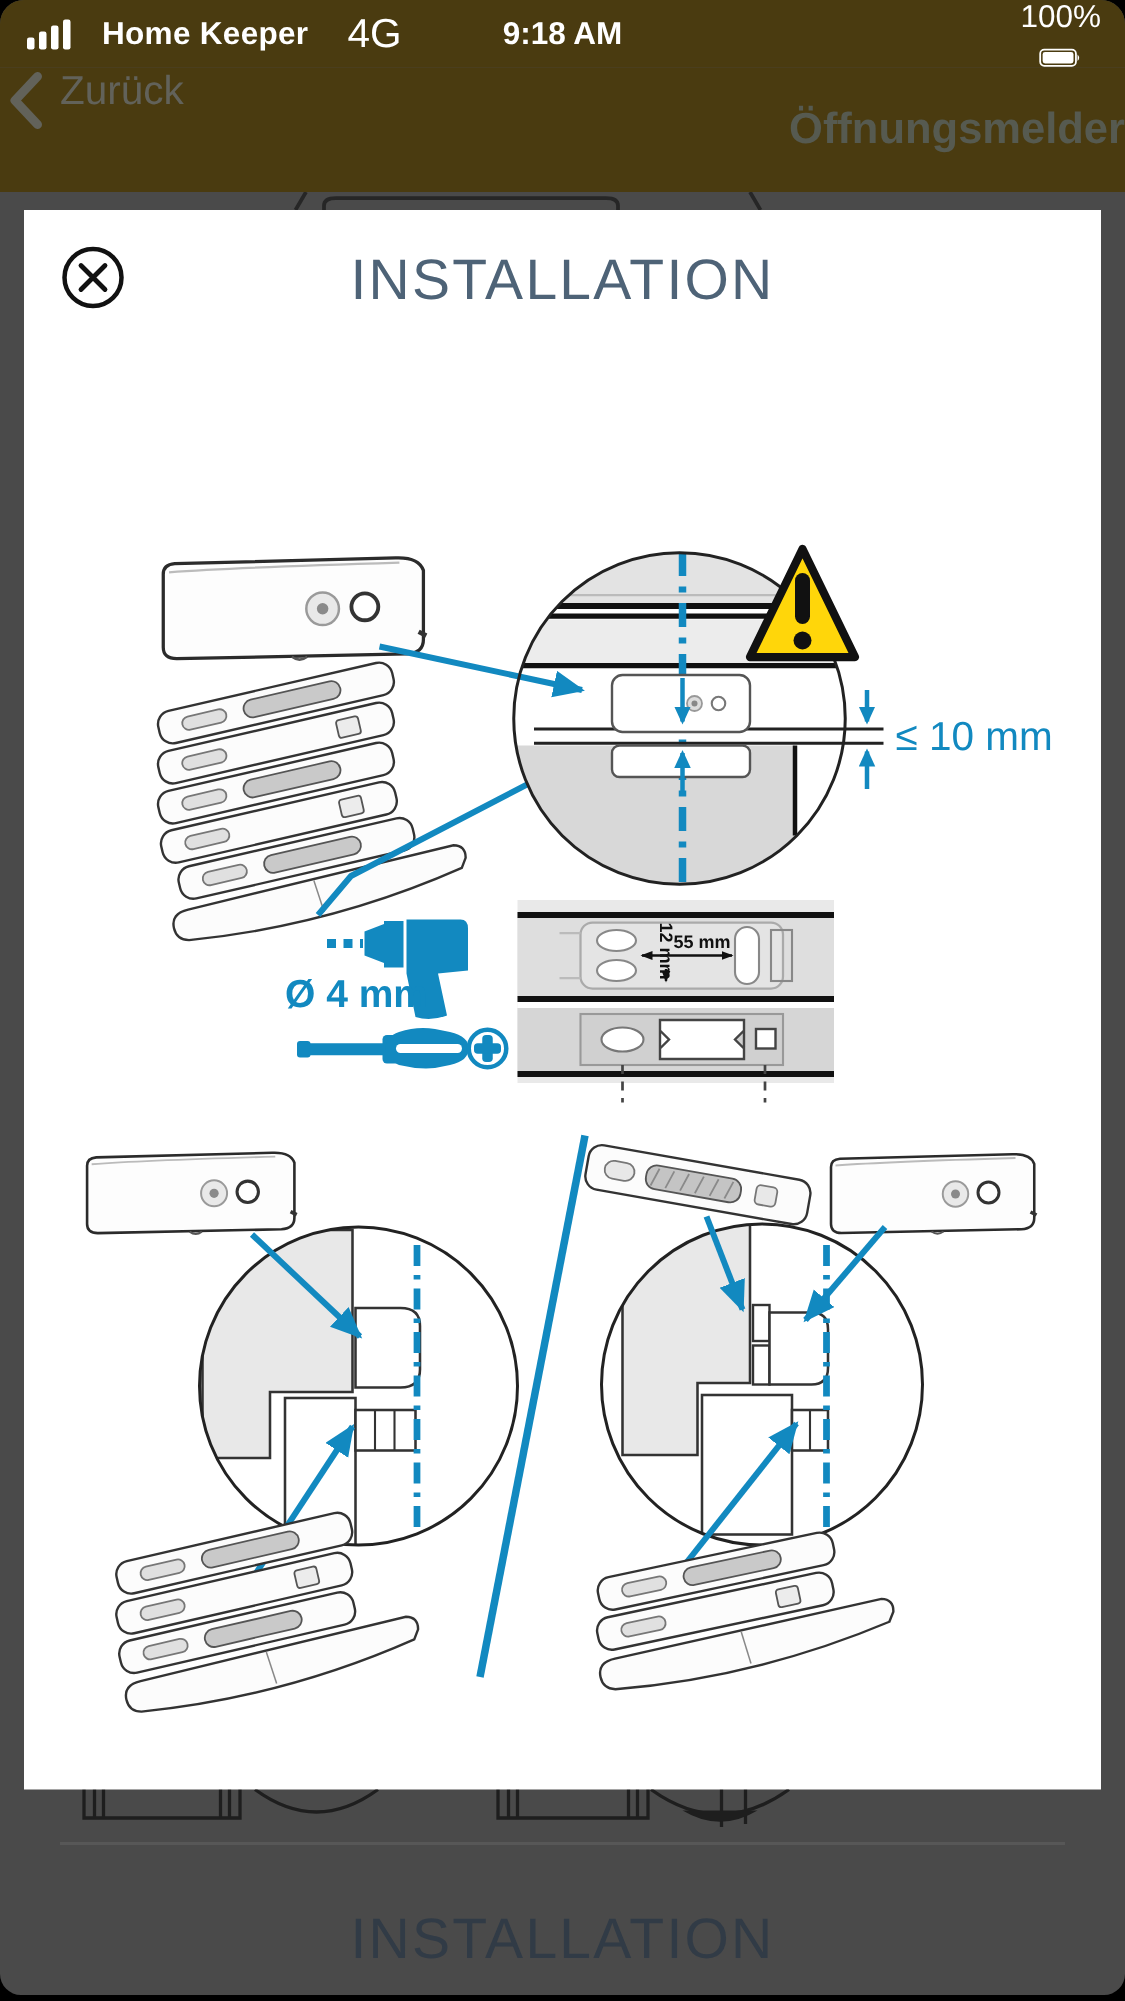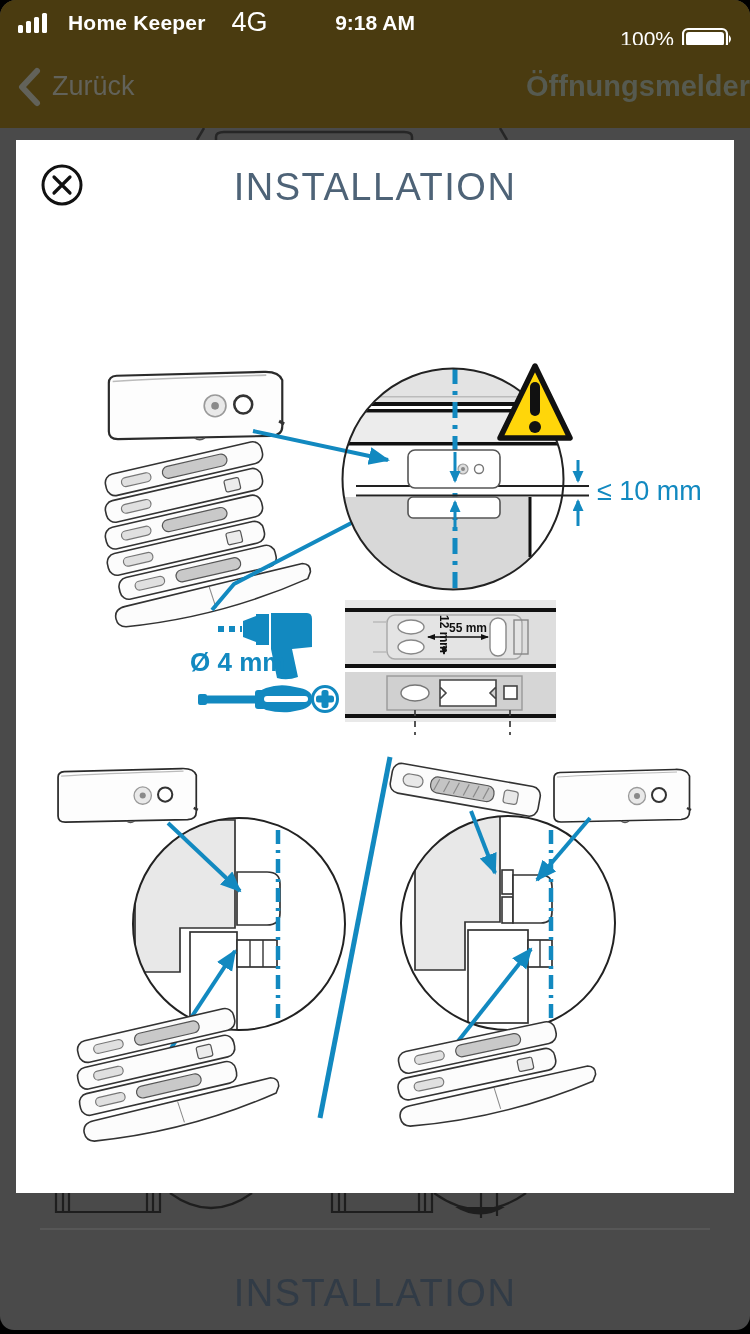--- a/index.html
+++ b/index.html
@@ -10,26 +10,26 @@
            background:#4a4a4a; border-radius:16px 16px 14px 14px; overflow:hidden; }
 
   
   .status-bar { position:absolute; left:0; top:0; width:750px; height:45px;
                 background:#4a3b10; color:#fff; }
   .sb-left { position:absolute; left:18px; top:0; height:45px; display:flex; align-items:center; gap:18px;justify-content:space-between; }
   .carrier { font-size:21px; font-weight:600; letter-spacing:.2px; }
   .network { font-size:27px; margin-left:8px; }
   .clock { position:absolute; left:0; right:0; top:0; height:45px; line-height:45px;
            text-align:center; font-size:21px; font-weight:700; }
-  .sb-right { position:absolute; right:16px; top:16px; height:45px; display:flex; align-items:center; gap:8px; }
+  .sb-right { position:absolute; right:16px; top:0; height:45px; display:flex; align-items:center; gap:8px;flex-direction:column; }
   .batt-pct { font-size:21px; }
 
   
   .nav-bar { position:absolute; left:0; top:45px; width:750px; height:83px; background:#4a3b10; }
-  .back { position:absolute; left:16px; top:0; height:83px; display:flex; align-items:center; gap:10px;
+  .back { position:absolute; left:4px; top:0; height:83px; display:flex; gap:10px;
           color:#62625a; cursor:pointer; background:none; border:none; }
   .back-label { font-size:27px; color:#62625a; }
   .nav-title { position:absolute; left:12px; right:0; top:0; height:83px; line-height:83px;
                text-align:right; font-size:29px; font-weight:700; color:#565a50; }
 
   .peek-top { position:absolute; left:0; top:128px; width:750px; height:12px; }
 
   
   .card { position:absolute; left:16px; top:140px; width:718px; height:1053px; background:#ffffff; }
   .close { position:absolute; left:24px; top:23px; width:44px; height:44px;

